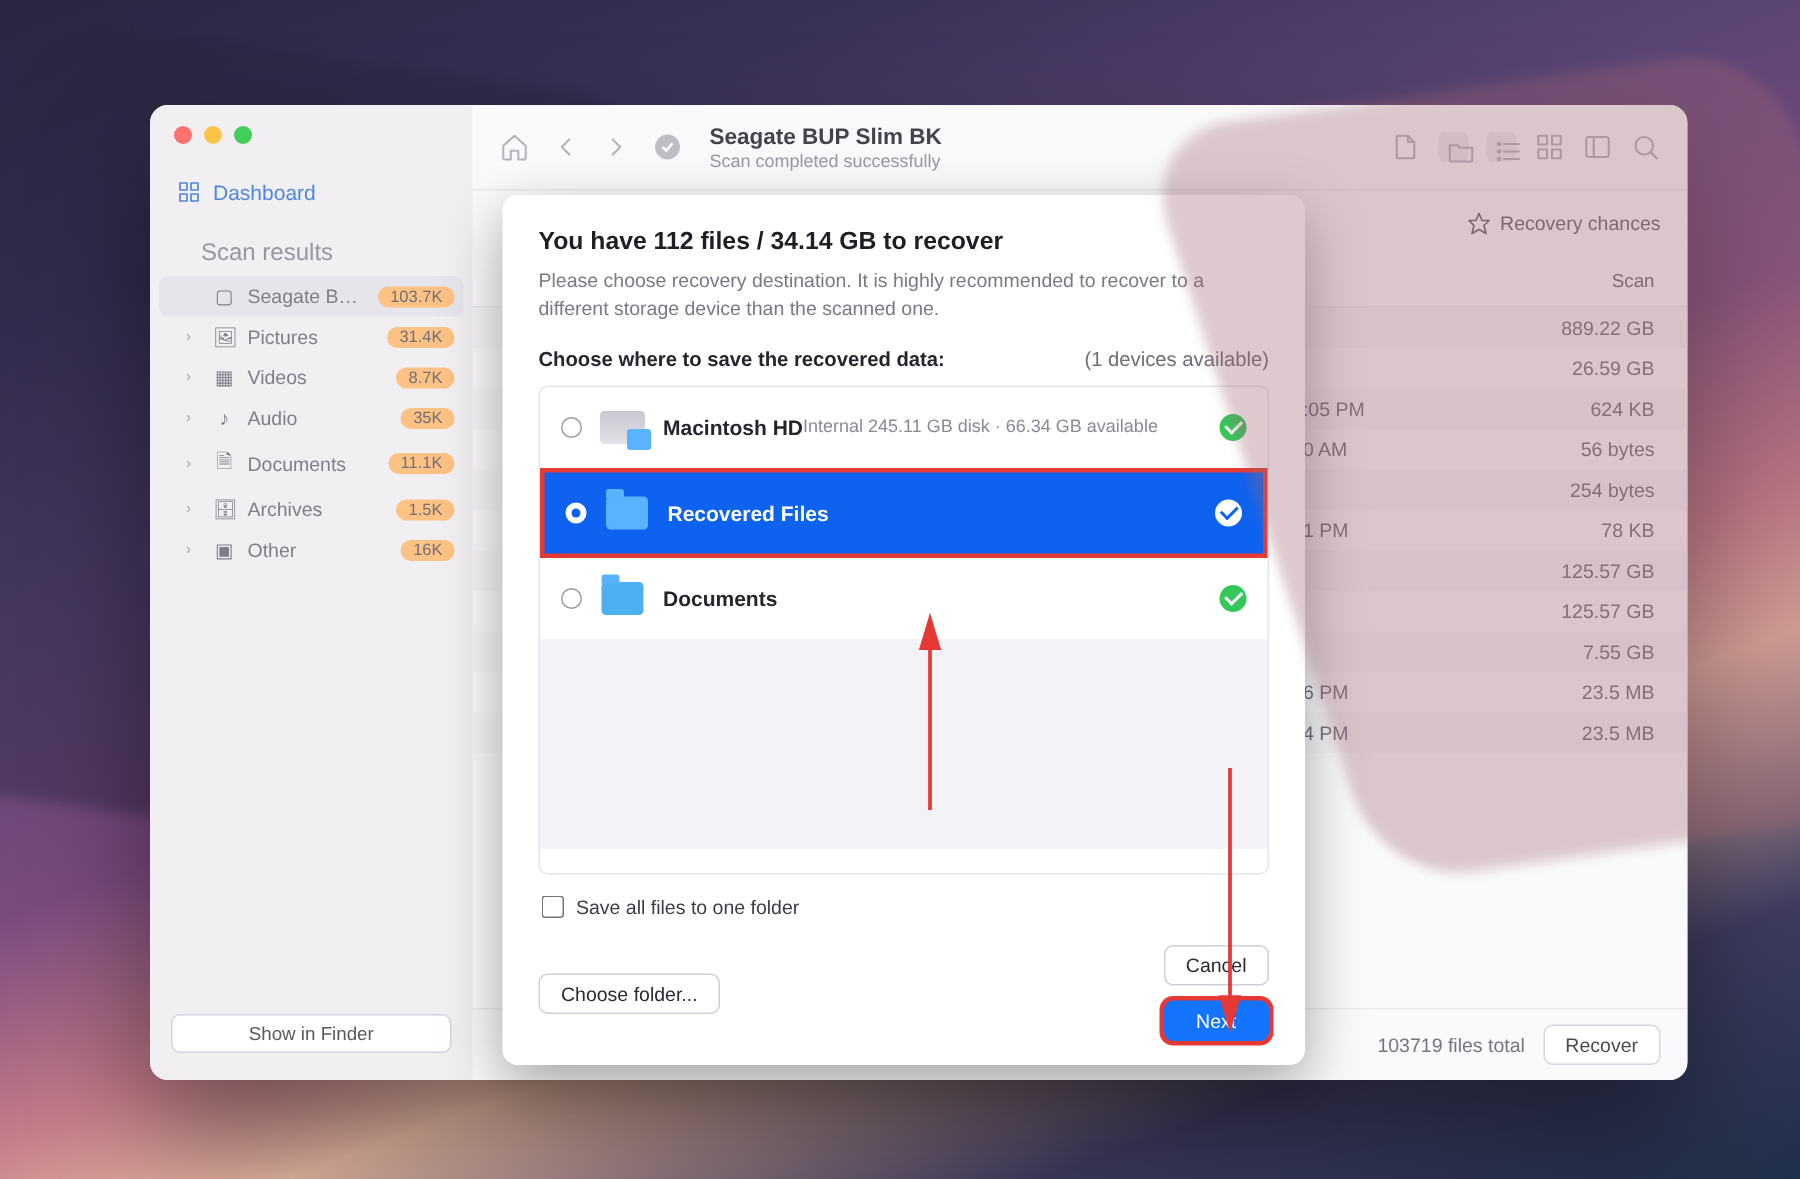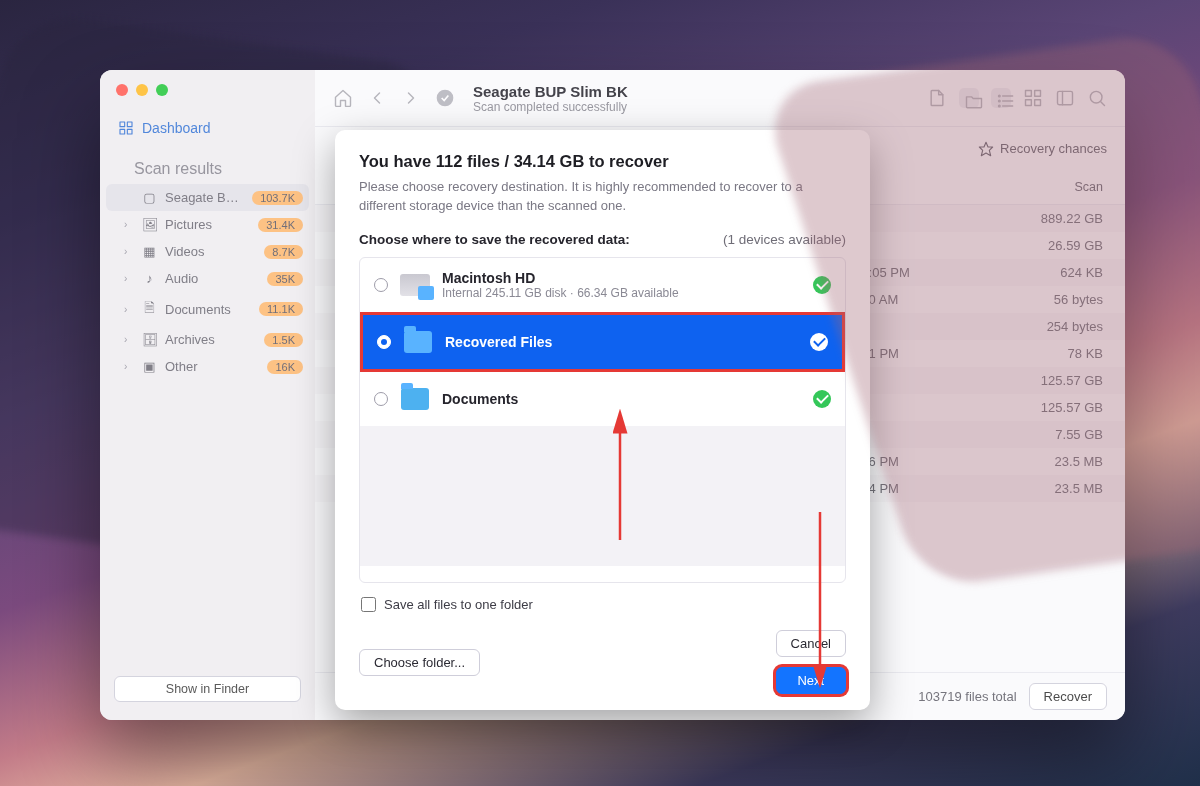--- a/index.html
+++ b/index.html
@@ -86,21 +86,21 @@
   .m-row-label{display:flex;align-items:center;font-size:13.5px;font-weight:600;color:#26252d;margin-bottom:10px;}
   .m-row-label span.right{margin-left:auto;font-weight:400;color:#6f6d77;}
 
   .devlist{border:1px solid #e6e5ec;border-radius:6px;flex:1;overflow:hidden;}
   .dev{display:flex;align-items:center;padding:12px 14px;gap:12px;}
   .dev.selected{background:#0e62f0;color:#fff;border:3px solid #e53935;margin:0;}
   .dev .radio{width:14px;height:14px;border:1.5px solid #9e9ca9;border-radius:50%;display:flex;align-items:center;justify-content:center;}
   .dev.selected .radio{border-color:#fff;background:#fff;}
   .dev.selected .radio::after{content:"";width:6px;height:6px;background:#0e62f0;border-radius:50%;}
   .dev .dicon{width:30px;height:30px;display:flex;align-items:center;justify-content:center;}
-  .dev .dtext{display:flex;flex-direction:column;}
+  .dev .dtext{display:flex;flex-direction:row;}
   .dev .dname{font-size:14px;font-weight:600;color:#26252d;}
   .dev.selected .dname{color:#fff;}
   .dev .ddet{font-size:12px;color:#8a8994;}
   .dev .check{margin-left:auto;}
 
   .filler{background:#f3f2f6;height:140px;}
 
   .m-opts{display:flex;align-items:flex-start;gap:8px;padding:14px 2px 10px;font-size:13px;color:#3d3c46;}
   .m-opts input{width:15px;height:15px;}
 

